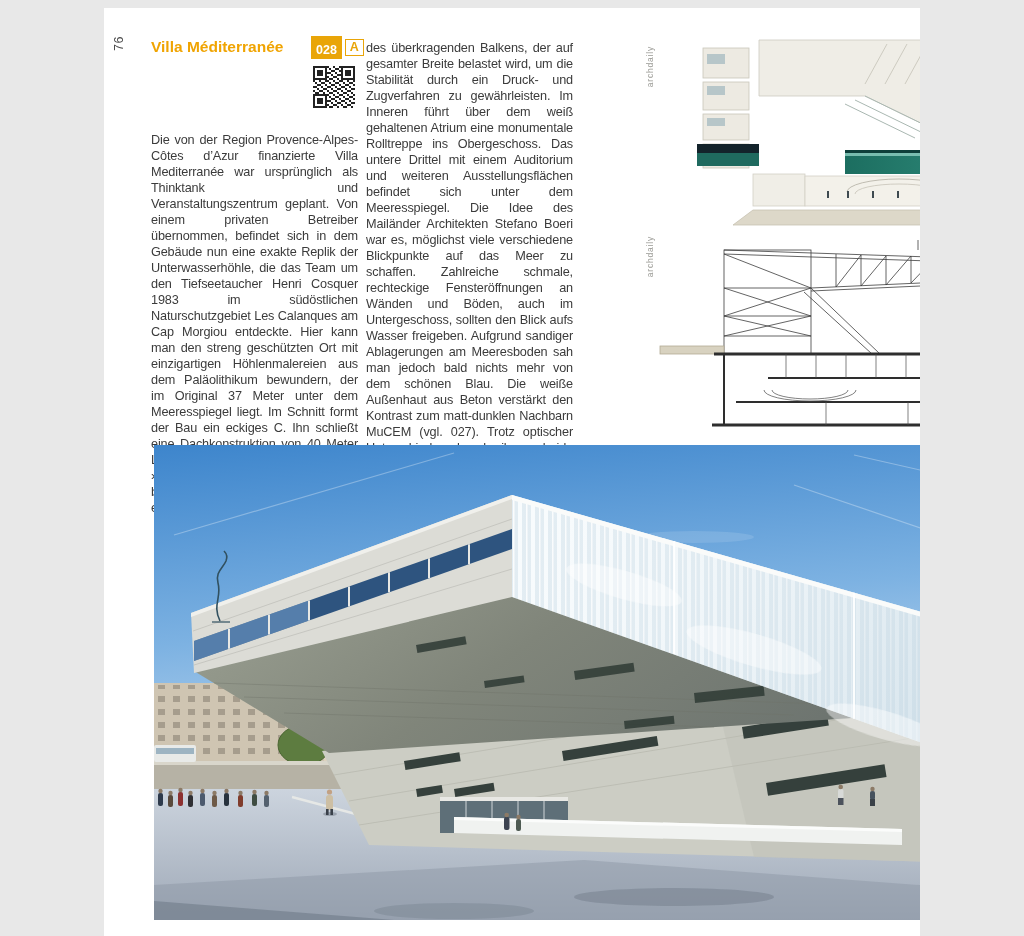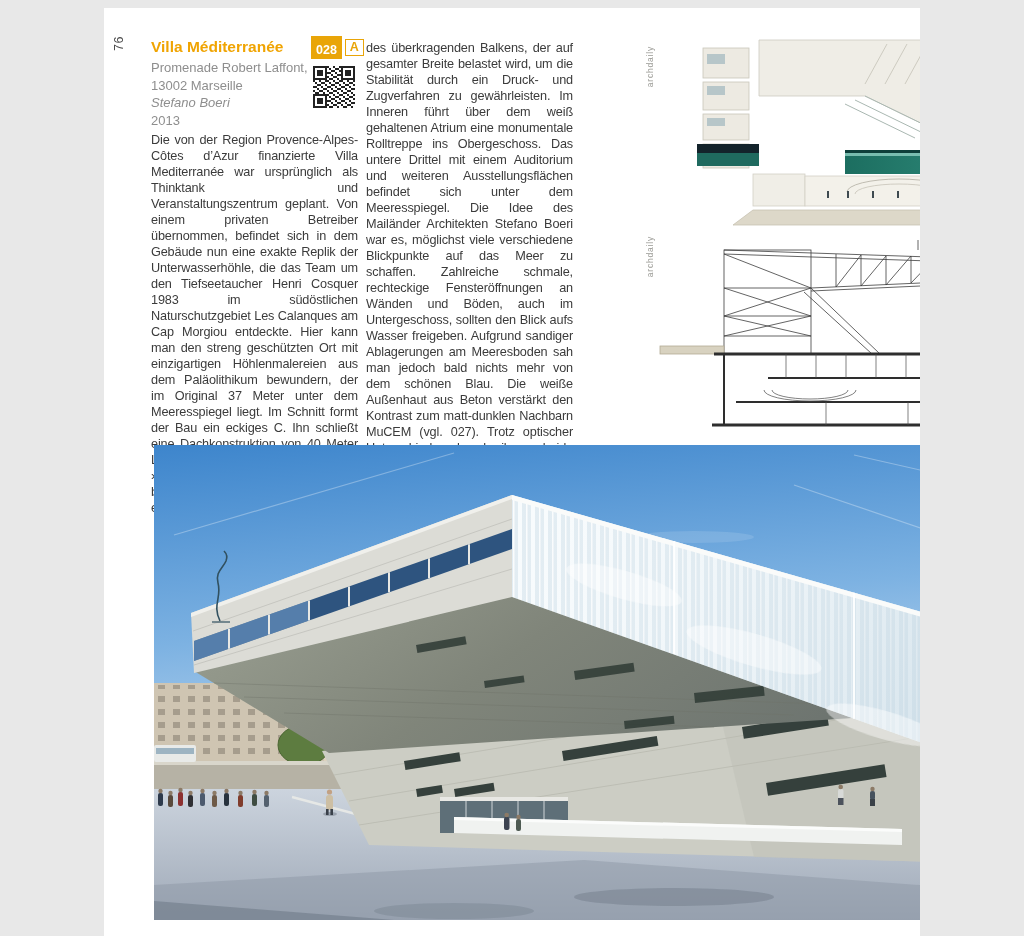--- a/index.html
+++ b/index.html
@@ -38,26 +38,20 @@
   svg{display:block;}
 </style>
 </head>
 <body>
 
 <div class="page">
 
   <div class="abs vtext folio">76</div>
 
   <div class="abs title">Villa Méditerranée</div>
-  <div class="abs meta">
-    <div>Promenade Robert Laffont,</div>
-    <div>13002 Marseille</div>
-    <div class="it">Stefano Boeri</div>
-    <div>2013</div>
-  </div>
   <div class="abs badge">
     <span class="num">028</span>
     <span class="ltr">A</span>
   </div>
   <svg class="abs qr" id="qr-svg" viewBox="0 0 46 46">
     <rect width="46" height="46" fill="#fff"></rect>
     <g fill="#222">
       <rect x="2" y="2" width="14" height="14"></rect>
         <rect x="30" y="2" width="14" height="14"></rect>
         <rect x="2" y="30" width="14" height="14"></rect>

